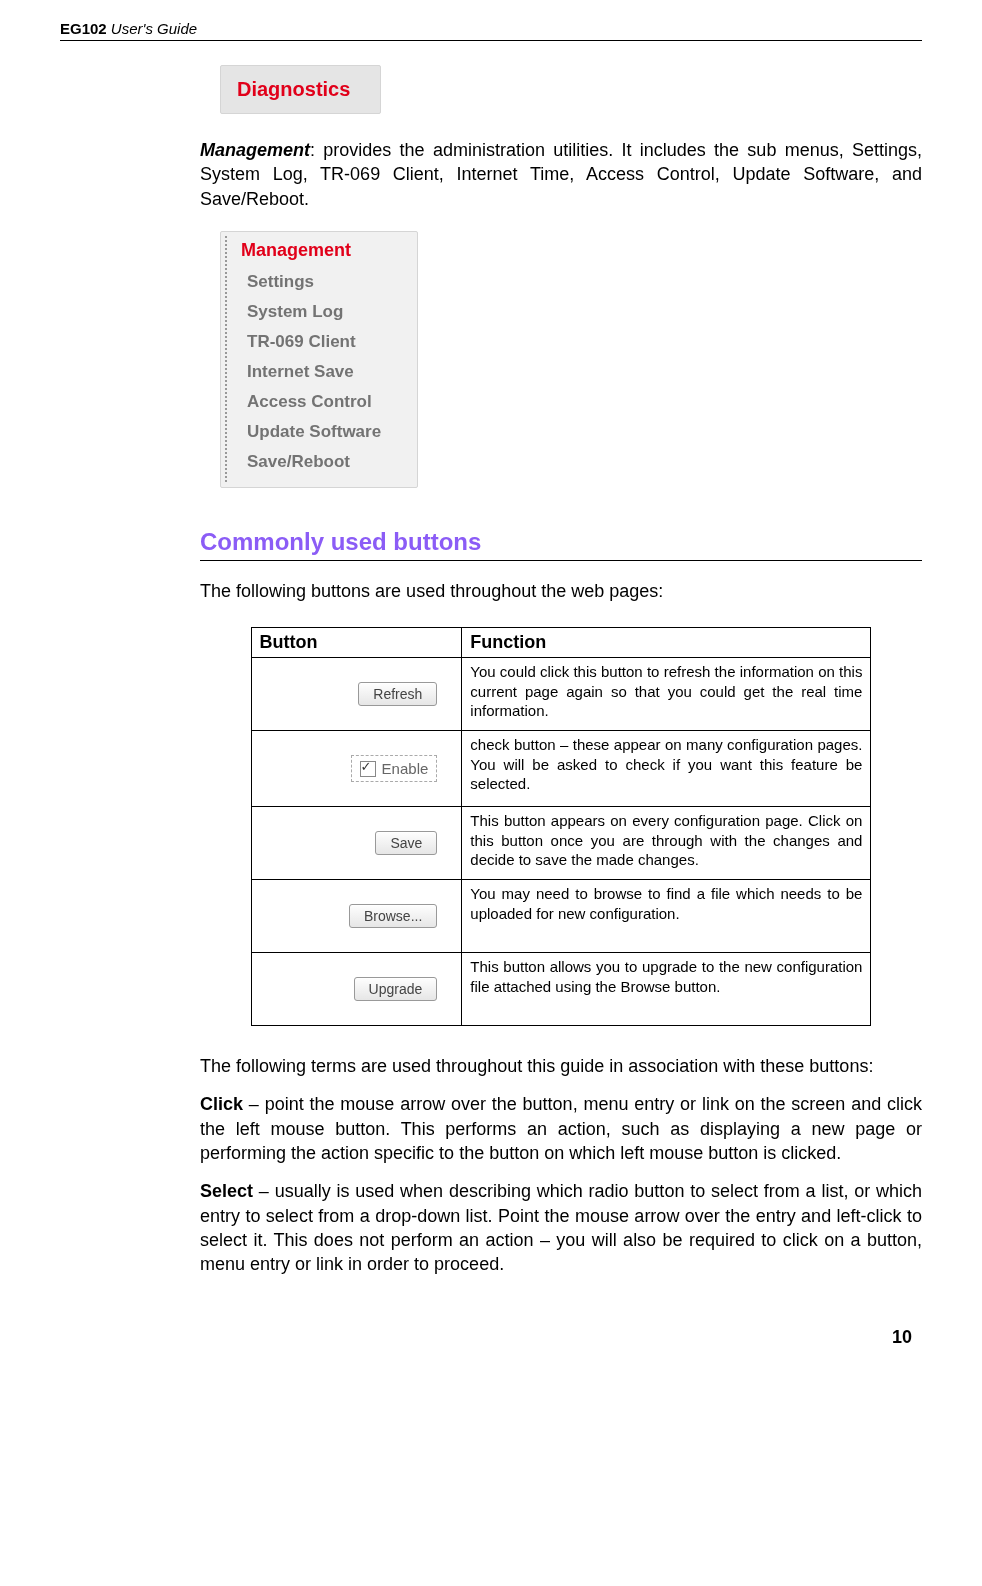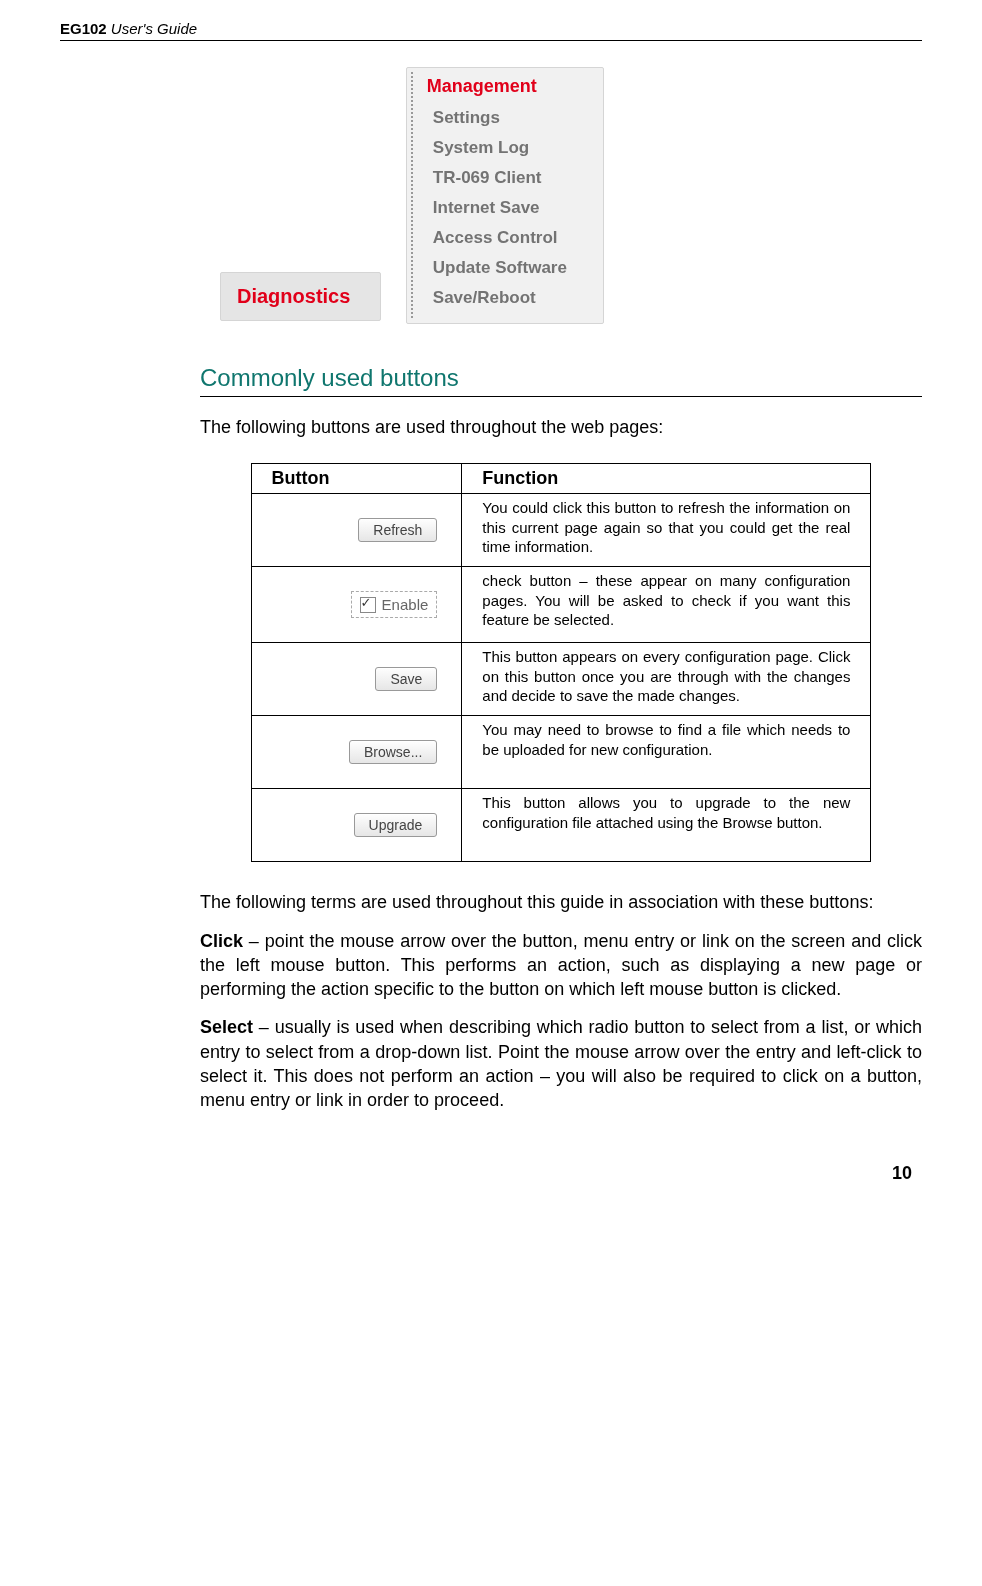--- a/index.html
+++ b/index.html
@@ -82,35 +82,35 @@
     margin-left: 6px;
   }
   .mgmt-item {
     color: #737373;
     font-weight: bold;
     font-size: 17px;
     padding: 5px 6px 5px 12px;
   }
   .section-title {
     font-family: Verdana, Arial, sans-serif;
-    font-weight: normal;
+    font-weight: bold;
     font-size: 24px;
-    color: #0f766e;
+    color: #8b5cf6;
     border-bottom: 1px solid #000;
     padding-bottom: 4px;
     margin: 10px 0 18px 0;
   }
   .btn-table {
     border-collapse: collapse;
     width: 86%;
     margin: 24px auto 28px auto;
   }
   .btn-table th, .btn-table td {
     border: 1px solid #000;
-    padding: 4px 20px;
+    padding: 4px 8px;
     vertical-align: top;
   }
   .btn-table th {
     text-align: left;
     font-size: 18px;
     font-weight: bold;
     background: #fff;
   }
   .btn-table td.func {
     font-size: 15px;
@@ -173,20 +173,23 @@
   <div class="header-line">
     <span class="header-text header-bold">EG102</span><span class="header-text header-italic"> User's Guide</span>
   </div>
 
   <div class="content">
 
     <div class="diag-box">
       <span class="diag-title">Diagnostics</span>
     </div>
 
+    <p class="para">
+      <span class="bolditalic">Management</span><span>: provides the administration utilities. It includes the sub menus, Settings, System Log, TR-069 Client, Internet Time, Access Control, Update Software, and Save/Reboot.</span>
+    </p>
 
     <div class="mgmt-box">
       <div class="mgmt-title">Management</div>
       <div class="mgmt-item">Settings</div>
       <div class="mgmt-item">System Log</div>
       <div class="mgmt-item">TR-069 Client</div>
       <div class="mgmt-item">Internet Save</div>
       <div class="mgmt-item">Access Control</div>
       <div class="mgmt-item">Update Software</div>
       <div class="mgmt-item">Save/Reboot</div>

